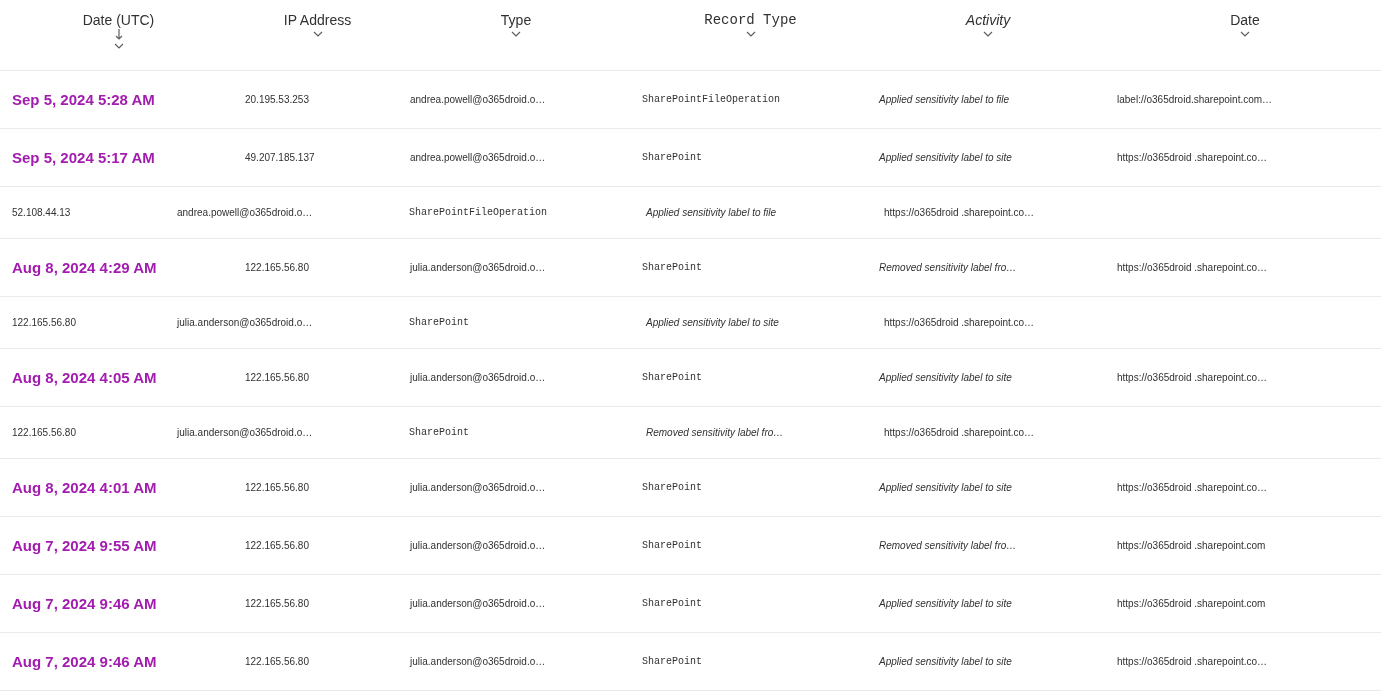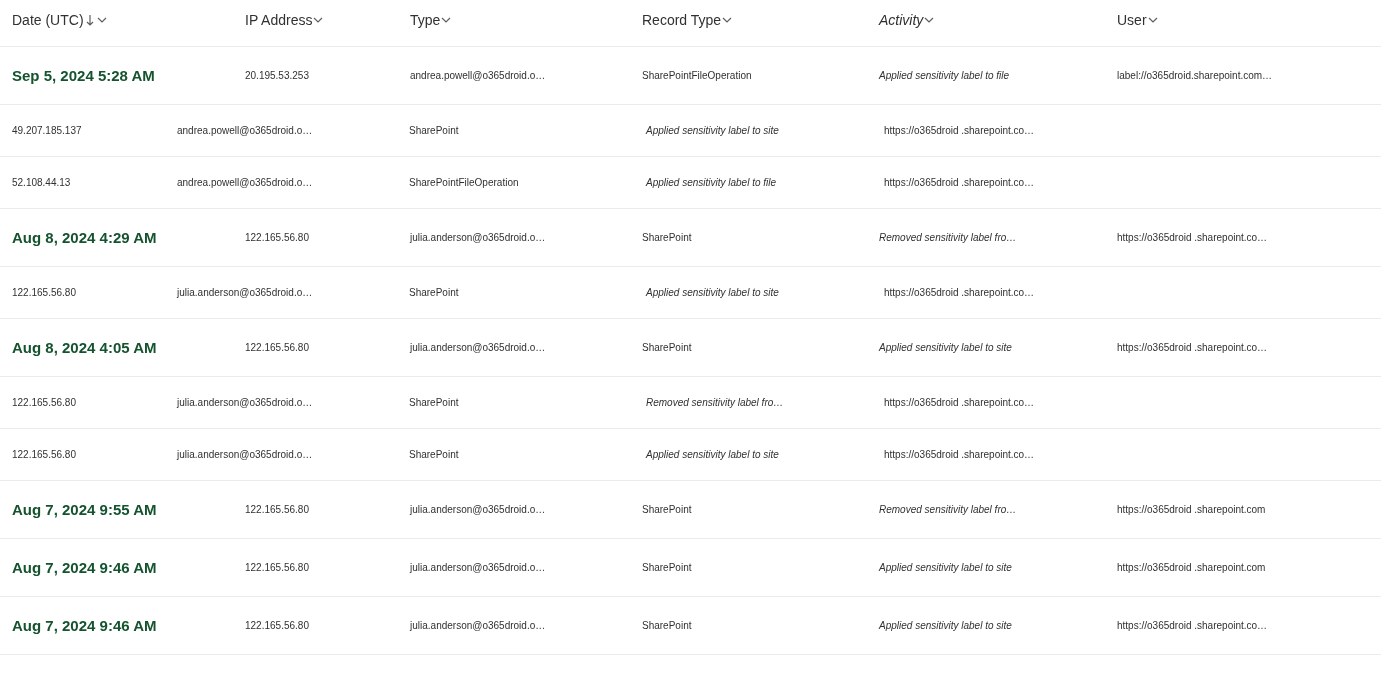--- a/index.html
+++ b/index.html
@@ -30,39 +30,40 @@
     }
     .col {
       padding: 0 8px 0 12px;
       overflow: hidden;
       text-overflow: ellipsis;
       white-space: nowrap;
     }
     .col-date   { width: 233px; flex-shrink: 0; }
     .col-ip     { width: 165px; flex-shrink: 0; }
     .col-user   { width: 232px; flex-shrink: 0; }
-    .col-record { width: 237px; flex-shrink: 0; }
+    .col-record { width: 237px; flex-shrink: 0; font-family: Liberation Mono, monospace; }
     .col-activity { width: 238px; flex-shrink: 0; font-style: italic; }
     .col-item   { flex: 1; min-width: 0; }
     .header-cell {
       display: flex;
       align-items: center;
       gap: 0;
       color: #323130;
       font-weight: 400;
       font-size: 14px;
       cursor: pointer;
+      flex-direction: column;
     }
     .header-label {
       white-space: nowrap;
     }
     .date-cell {
       font-weight: 600;
       font-size: 15px;
-      color: #14532d;
+      color: #a21caf;
     }
     .body-cell {
       font-size: 10px;
       color: #323130;
     }
     .sort-icon, .chevron-icon {
       display: inline-flex;
       align-items: center;
       justify-content: center;
     }
@@ -125,40 +126,41 @@
     <div class="col col-activity header-cell">
       <span class="header-label">Activity</span>
       <span class="chevron-icon">
         <svg viewBox="0 0 12 12">
             <path d="M2 4 L6 8 L10 4"></path>
           </svg>
       </span>
     </div>
 
     <div class="col col-item header-cell">
-      <span class="header-label">User</span>
+      <span class="header-label">Date</span>
       <span class="chevron-icon">
         <svg viewBox="0 0 12 12">
             <path d="M2 4 L6 8 L10 4"></path>
           </svg>
       </span>
     </div>
 
   </div>
 
   <div id="rows-container">
       <div class="data-row">
         <div class="col col-date date-cell">Sep 5, 2024 5:28 AM</div>
         <div class="col col-ip body-cell">20.195.53.253</div>
         <div class="col col-user body-cell">andrea.powell@o365droid.o…</div>
         <div class="col col-record body-cell">SharePointFileOperation</div>
         <div class="col col-activity body-cell">Applied sensitivity label to file</div>
         <div class="col col-item body-cell">label://o365droid.sharepoint.com…</div>
       </div>
       <div class="data-row">
+        <div class="col col-date date-cell">Sep 5, 2024 5:17 AM</div>
         <div class="col col-ip body-cell">49.207.185.137</div>
         <div class="col col-user body-cell">andrea.powell@o365droid.o…</div>
         <div class="col col-record body-cell">SharePoint</div>
         <div class="col col-activity body-cell">Applied sensitivity label to site</div>
         <div class="col col-item body-cell">https://o365droid .sharepoint.co…</div>
       </div>
       <div class="data-row">
         <div class="col col-ip body-cell">52.108.44.13</div>
         <div class="col col-user body-cell">andrea.powell@o365droid.o…</div>
         <div class="col col-record body-cell">SharePointFileOperation</div>
@@ -189,20 +191,21 @@
         <div class="col col-item body-cell">https://o365droid .sharepoint.co…</div>
       </div>
       <div class="data-row">
         <div class="col col-ip body-cell">122.165.56.80</div>
         <div class="col col-user body-cell">julia.anderson@o365droid.o…</div>
         <div class="col col-record body-cell">SharePoint</div>
         <div class="col col-activity body-cell">Removed sensitivity label fro…</div>
         <div class="col col-item body-cell">https://o365droid .sharepoint.co…</div>
       </div>
       <div class="data-row">
+        <div class="col col-date date-cell">Aug 8, 2024 4:01 AM</div>
         <div class="col col-ip body-cell">122.165.56.80</div>
         <div class="col col-user body-cell">julia.anderson@o365droid.o…</div>
         <div class="col col-record body-cell">SharePoint</div>
         <div class="col col-activity body-cell">Applied sensitivity label to site</div>
         <div class="col col-item body-cell">https://o365droid .sharepoint.co…</div>
       </div>
       <div class="data-row">
         <div class="col col-date date-cell">Aug 7, 2024 9:55 AM</div>
         <div class="col col-ip body-cell">122.165.56.80</div>
         <div class="col col-user body-cell">julia.anderson@o365droid.o…</div>

